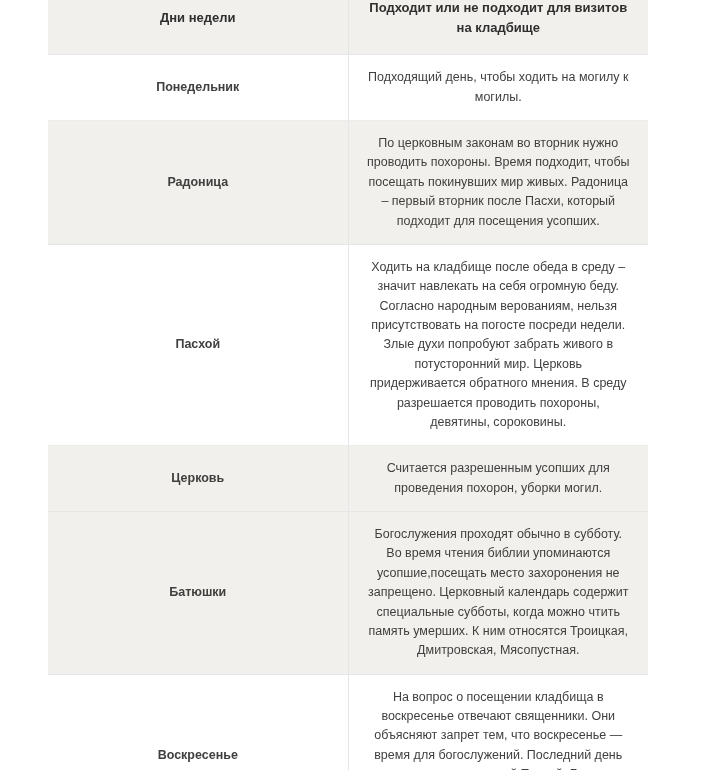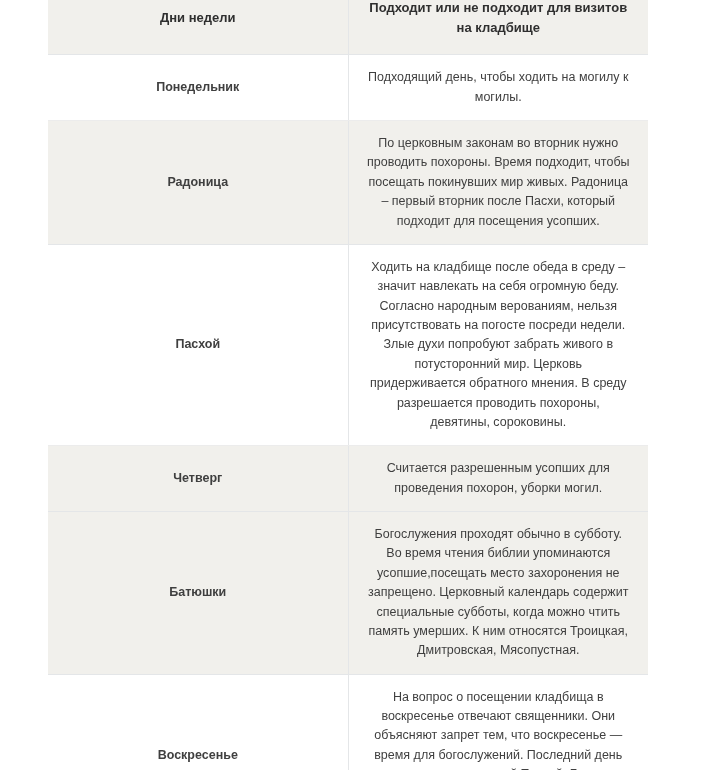--- a/index.html
+++ b/index.html
@@ -107,21 +107,21 @@
         </tr>
         <tr class="row-shaded">
           <td class="day-cell">Радоница</td>
           <td class="info-cell col-sep">По церковным законам во вторник нужно проводить похороны. Время подходит, чтобы посещать покинувших мир живых. Радоница – первый вторник после Пасхи, который подходит для посещения усопших.</td>
         </tr>
         <tr class="row-plain">
           <td class="day-cell">Пасхой</td>
           <td class="info-cell col-sep">Ходить на кладбище после обеда в среду – значит навлекать на себя огромную беду. Согласно народным верованиям, нельзя присутствовать на погосте посреди недели. Злые духи попробуют забрать живого в потусторонний мир. Церковь придерживается обратного мнения. В среду разрешается проводить похороны, девятины, сороковины.</td>
         </tr>
         <tr class="row-shaded">
-          <td class="day-cell">Четверг</td>
+          <td class="day-cell">Церковь</td>
           <td class="info-cell col-sep">Считается разрешенным усопших для проведения похорон, уборки могил.</td>
         </tr>
         <tr class="row-shaded">
           <td class="day-cell">Батюшки</td>
           <td class="info-cell col-sep">Богослужения проходят обычно в субботу. Во время чтения библии упоминаются усопшие,посещать место захоронения не запрещено. Церковный календарь содержит специальные субботы, когда можно чтить память умерших. К ним относятся Троицкая, Дмитровская, Мясопустная.</td>
         </tr>
         <tr class="row-plain">
           <td class="day-cell">Воскресенье</td>
           <td class="info-cell col-sep">На вопрос о посещении кладбища в воскресенье отвечают священники. Они объясняют запрет тем, что воскресенье — время для богослужений. Последний день недели считается малой Пасхой. Батюшки не рекомендуют ходить на могилы в праздник.</td>
         </tr>

